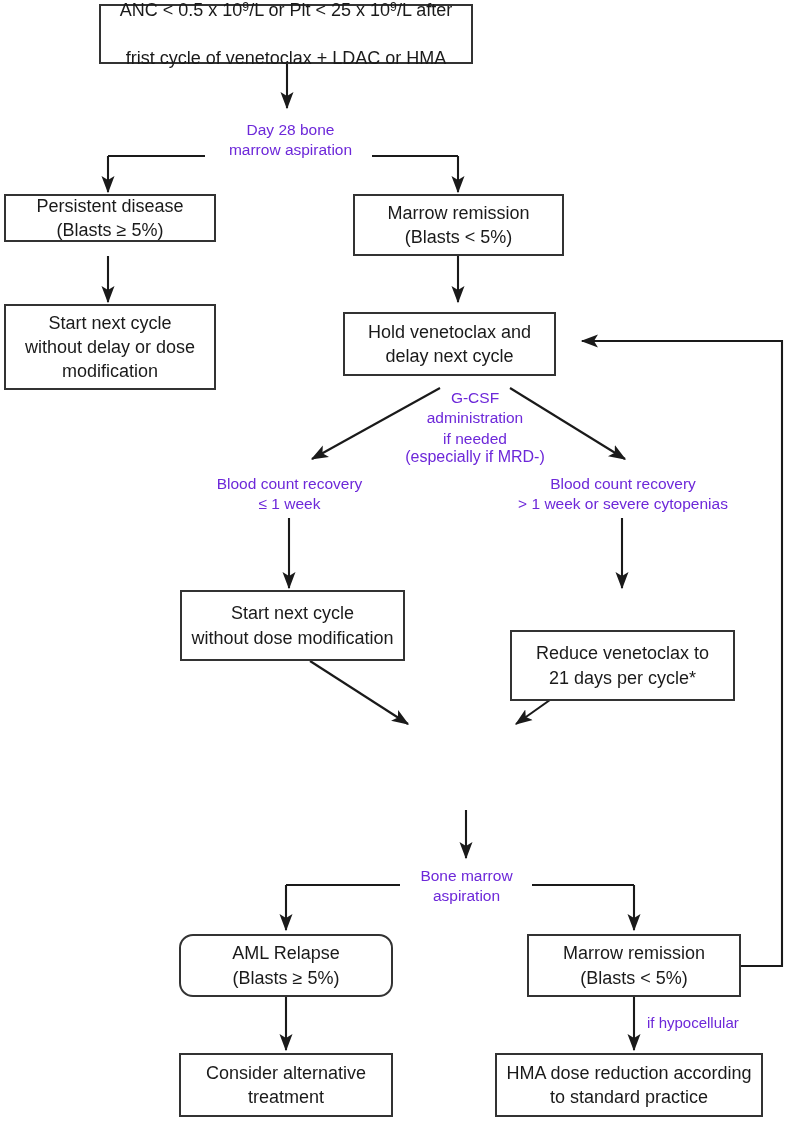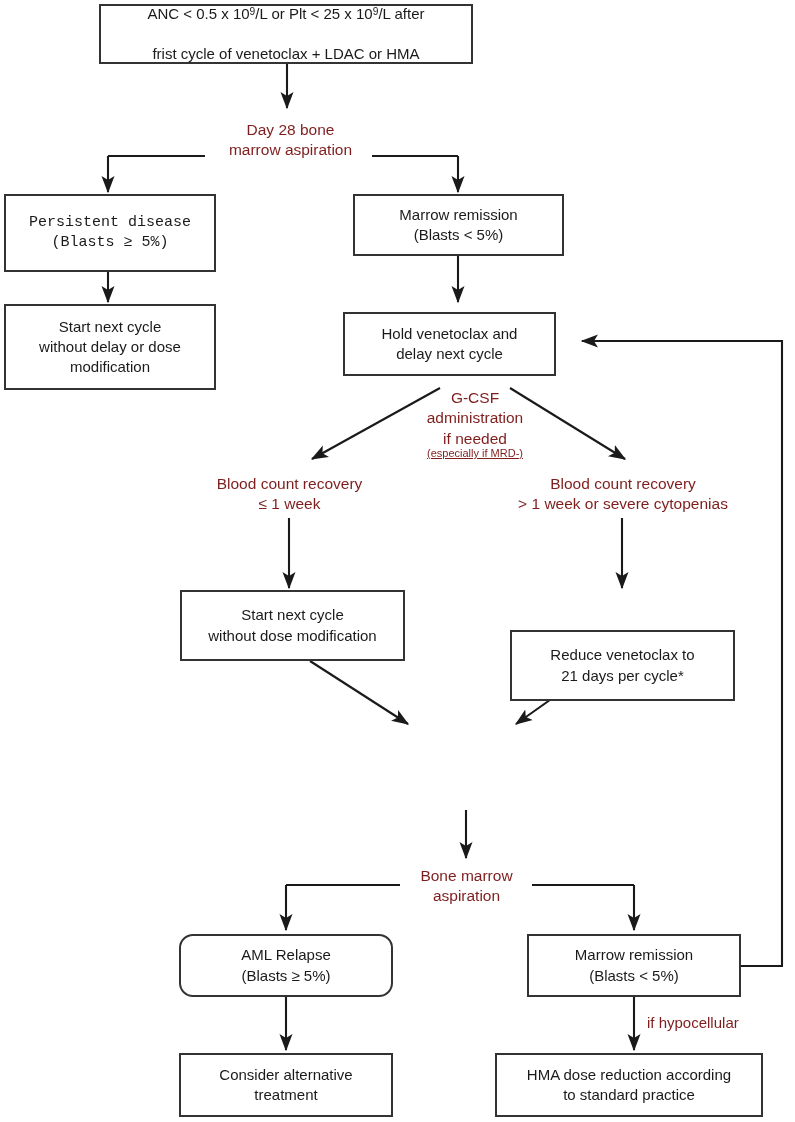--- a/index.html
+++ b/index.html
@@ -18,37 +18,36 @@
   }
   .node {
     position: absolute;
     box-sizing: border-box;
     border: 2px solid #333333;
     background: #ffffff;
     display: flex;
     align-items: center;
     justify-content: center;
     text-align: center;
-    font-size: 15px;
+    font-size: 18px;
     line-height: 1.35;
     padding: 2px 6px;
     white-space: pre-line;
   }
   .label {
     position: absolute;
     text-align: center;
     font-size: 15.5px;
     line-height: 1.32;
     white-space: pre-line;
-    color: #7f1d1d;
+    color: #6d28d9;
   }
   .label.small {
-    font-size: 11px;
+    font-size: 16px;
     line-height: 1.25;
-    text-decoration: underline;
   }
   .label.edge {
     font-size: 15px;
   }
   sup {
     font-size: 0.68em;
     vertical-align: 0.42em;
     line-height: 0;
   }
   svg.wires {
@@ -112,21 +111,21 @@
     </g>
   </svg>
 
   <div class="node" style="left:99px; top:4px; width:374px; height:60px;">
     <div style="text-align:center;">
       <div><span>ANC &lt; 0.5 x 10</span><sup>9</sup><span>/L or Plt &lt; 25 x 10</span><sup>9</sup><span>/L after</span></div>
       <div>frist cycle of venetoclax + LDAC or HMA</div>
     </div>
   </div>
 
-  <div class="node" style="left:4px; top:194px; width:212px; height:78px;font-family:Liberation Mono, monospace;">Persistent disease
+  <div class="node" style="left:4px; top:194px; width:212px; height:48px;">Persistent disease
 (Blasts ≥ 5%)</div>
 
   <div class="node" style="left:353px; top:194px; width:211px; height:62px;">Marrow remission
 (Blasts &lt; 5%)</div>
 
   <div class="node" style="left:4px; top:304px; width:212px; height:86px;">Start next cycle
 without delay or dose
 modification</div>
 
   <div class="node" style="left:343px; top:312px; width:213px; height:64px;">Hold venetoclax and

